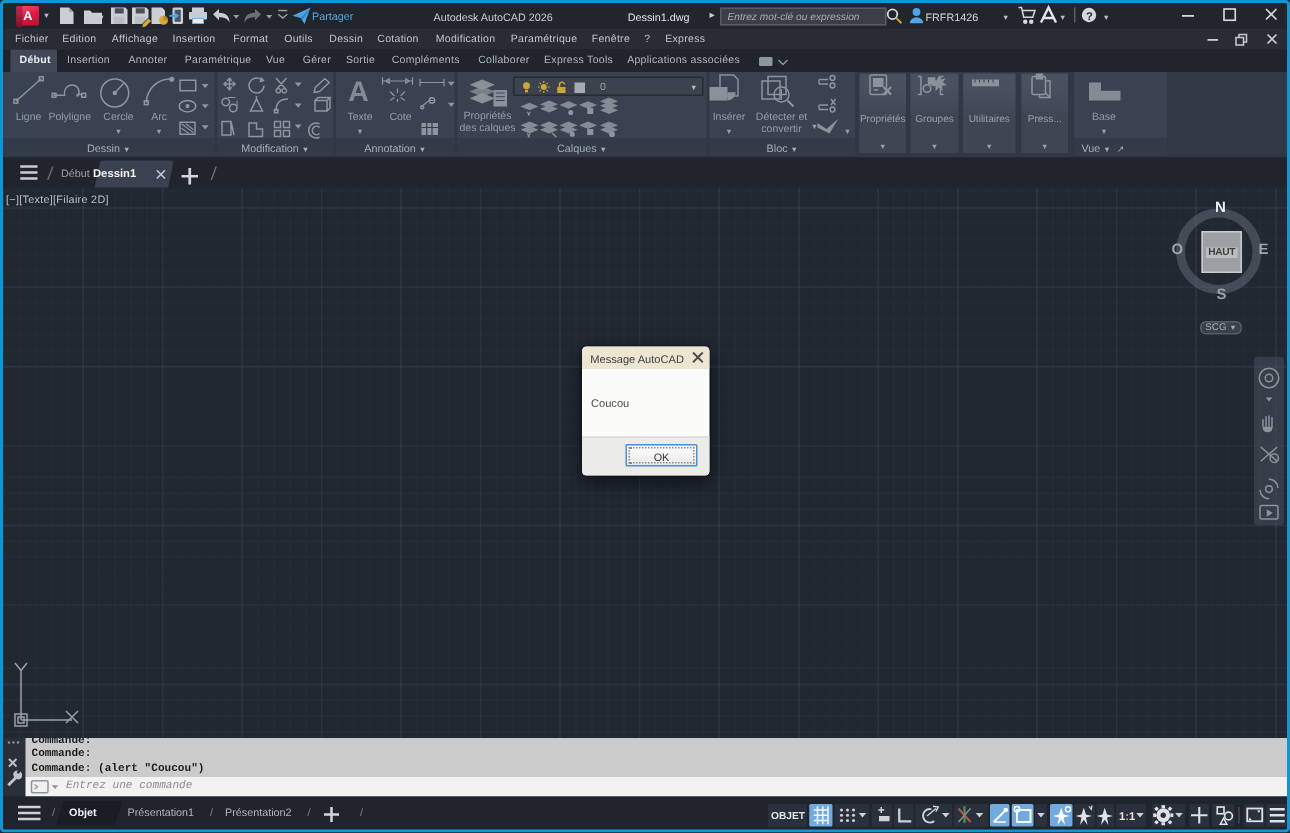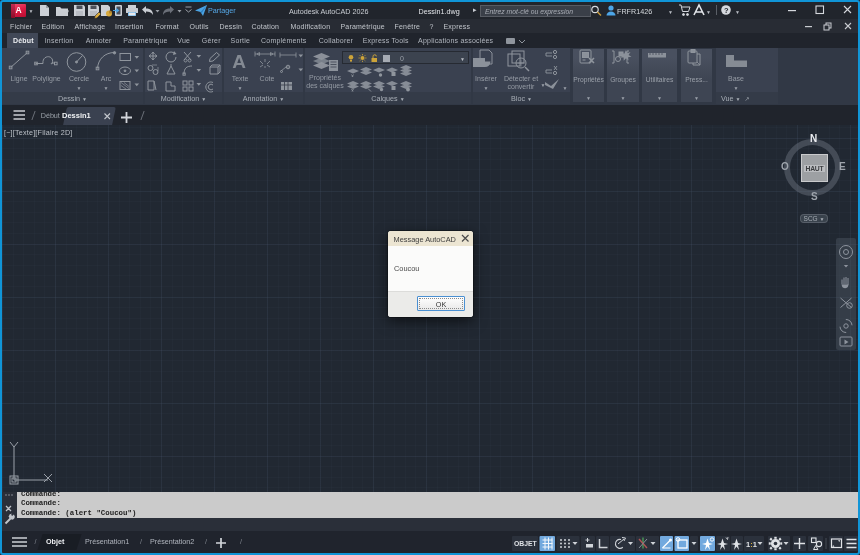--- a/index.html
+++ b/index.html
@@ -503,20 +503,28 @@
     </g>
     <path d="M4 14 l5 5 M9 14 l-5 5" stroke="#c0c4ca" stroke-width="1.3"></path>
     <path d="M3.5 31.5 l5 -5" stroke="#c0c4ca" stroke-width="2"></path>
       <path d="M6.8 24.2 a3 3 0 1 1 3.5 3.5 l-2 -0.6 -0.9 -0.9 z" fill="#c0c4ca"></path>
       <path d="M9.6 23.4 l2.3 -2.3" stroke="#2a2f39" stroke-width="1.6"></path>
   </svg>
   <div id="cmdhist">
     <div style="margin-top:-2.5px;">Commande:</div>
     <div>Commande:</div>
     <div>Commande: (alert "Coucou")</div>
+  </div>
+  <div id="cmdinput">
+    <svg width="20" height="13" style="left:3px; top:0;">
+      <rect x="1" y="2.5" width="11" height="8" rx="1" fill="none" stroke="#8f959d" stroke-width="1"></rect>
+      <path d="M3 5 l2 1.5 l-2 1.5" stroke="#8f959d" stroke-width="0.8" fill="none"></path>
+      <path d="M14.5 5.5 l2.2 2.5 l2.2 -2.5 z" fill="#8f959d"></path>
+    </svg>
+    <span style="padding-left:27px; line-height:12px; display:inline-block;">Entrez une commande</span>
   </div>
 </div>
 
 <div id="statusbar">
   <svg width="30" height="22" style="left:0; top:0;">
     <g stroke="#ccd0d5" stroke-width="1.6">
         <path d="M10 7 H25 M10 11 H25 M10 15 H25"></path>
       </g>
   </svg>
   <div class="ltab" style="left:32.6px; top:6px; color:#7c828b;">/</div>

